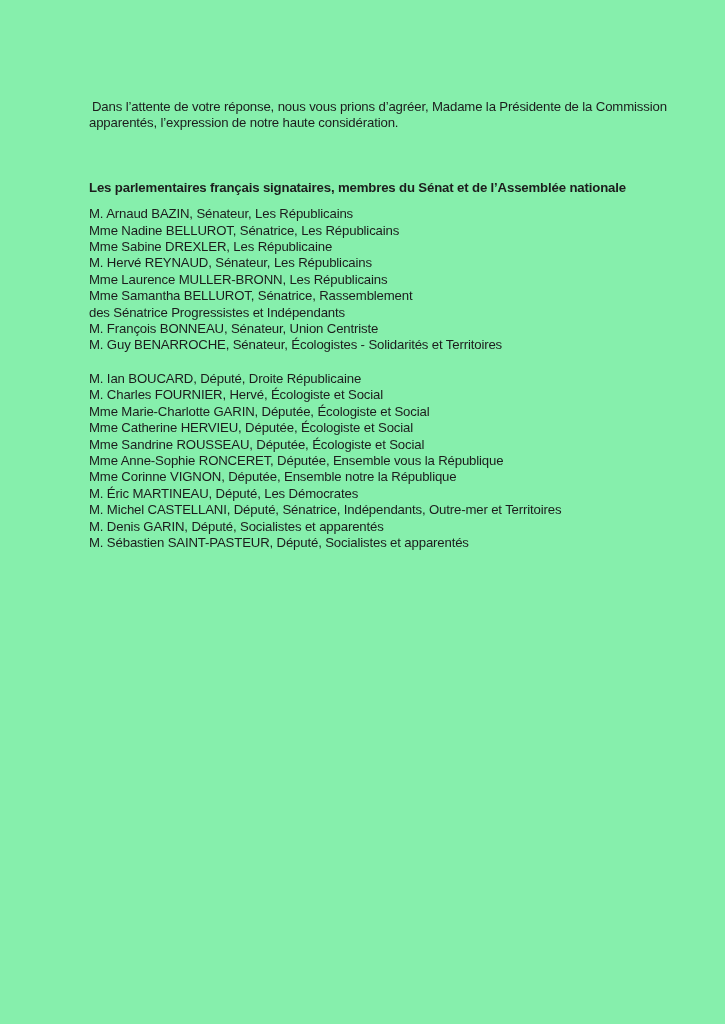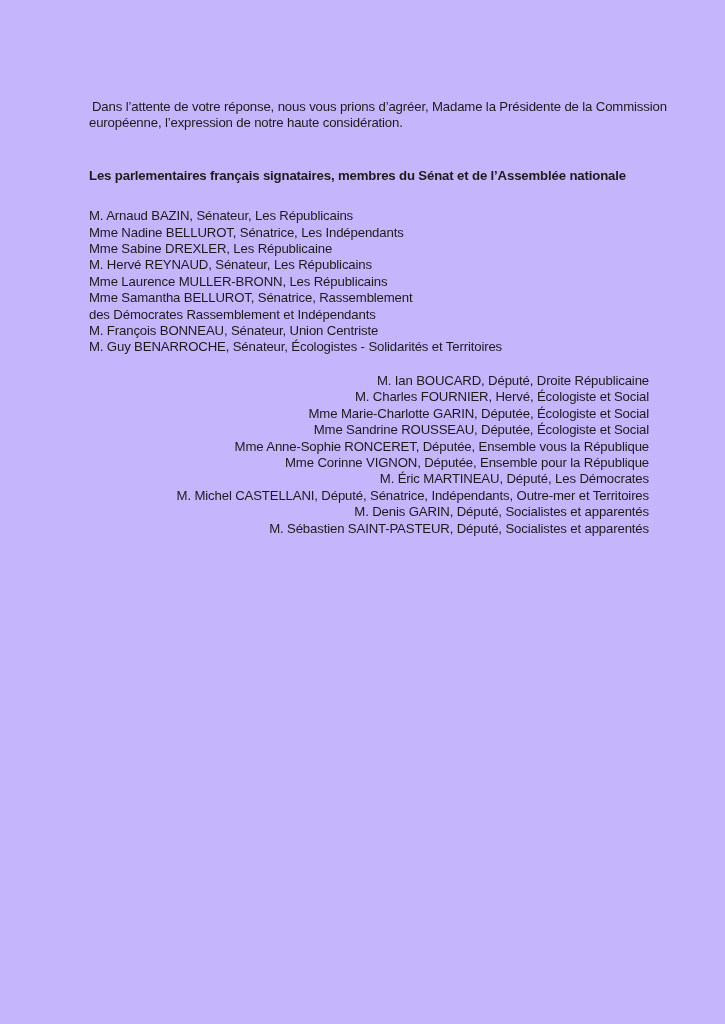--- a/index.html
+++ b/index.html
@@ -4,85 +4,85 @@
 <style>
   html, body {
     margin: 0;
     padding: 0;
     background: #ffffff;
   }
   .page {
     position: relative;
     width: 725px;
     height: 1024px;
-    background: #c4b5fd;
+    background: #86efac;
     overflow: hidden;
     font-family: "Liberation Sans", sans-serif;
     color: #1c1c1c;
     font-size: 13.2px;
     line-height: 16.4px;
     letter-spacing: -0.15px;
   }
   .content {
     position: absolute;
     left: 89px;
     top: 99px;
     width: 560px;
   }
   .doc-line {
     white-space: nowrap;
   }
   .closing-paragraph .doc-line:first-child {
     padding-left: 3px; 
   }
   .doc-heading {
-    margin-top: 36px;
+    margin-top: 48px;
     font-weight: bold;
     white-space: nowrap;
   }
   .signers-block-senators {
-    margin-top: 24px;
+    margin-top: 10px;
   }
   .signers-block-deputies {
     margin-top: 17px;
-    text-align: right;
   }
 </style>
 </head>
 <body>
 
 <div class="page">
   <div class="content">
 
     <div class="closing-paragraph">
         <div class="doc-line">Dans l’attente de votre réponse, nous vous prions d’agréer, Madame la Présidente de la Commission</div>
-        <div class="doc-line">européenne, l’expression de notre haute considération.</div>
+        <div class="doc-line">apparentés, l’expression de notre haute considération.</div>
       </div>
 
     <div class="doc-heading">Les parlementaires français signataires, membres du Sénat et de l’Assemblée nationale</div>
 
     <div class="signers-block-senators">
         <div class="doc-line">M. Arnaud BAZIN, Sénateur, Les Républicains</div>
-        <div class="doc-line">Mme Nadine BELLUROT, Sénatrice, Les Indépendants</div>
+        <div class="doc-line">Mme Nadine BELLUROT, Sénatrice, Les Républicains</div>
         <div class="doc-line">Mme Sabine DREXLER, Les Républicaine</div>
         <div class="doc-line">M. Hervé REYNAUD, Sénateur, Les Républicains</div>
         <div class="doc-line">Mme Laurence MULLER-BRONN, Les Républicains</div>
         <div class="doc-line">Mme Samantha BELLUROT, Sénatrice, Rassemblement</div>
-        <div class="doc-line">des Démocrates Rassemblement et Indépendants</div>
+        <div class="doc-line">des Sénatrice Progressistes et Indépendants</div>
         <div class="doc-line">M. François BONNEAU, Sénateur, Union Centriste</div>
         <div class="doc-line">M. Guy BENARROCHE, Sénateur, Écologistes - Solidarités et Territoires</div>
       </div>
 
     <div class="signers-block-deputies">
         <div class="doc-line">M. Ian BOUCARD, Député, Droite Républicaine</div>
         <div class="doc-line">M. Charles FOURNIER, Hervé, Écologiste et Social</div>
         <div class="doc-line">Mme Marie-Charlotte GARIN, Députée, Écologiste et Social</div>
+        <div class="doc-line">Mme Catherine HERVIEU, Députée, Écologiste et Social</div>
         <div class="doc-line">Mme Sandrine ROUSSEAU, Députée, Écologiste et Social</div>
         <div class="doc-line">Mme Anne-Sophie RONCERET, Députée, Ensemble vous la République</div>
-        <div class="doc-line">Mme Corinne VIGNON, Députée, Ensemble pour la République</div>
+        <div class="doc-line">Mme Corinne VIGNON, Députée, Ensemble notre la République</div>
         <div class="doc-line">M. Éric MARTINEAU, Député, Les Démocrates</div>
         <div class="doc-line">M. Michel CASTELLANI, Député, Sénatrice, Indépendants, Outre-mer et Territoires</div>
         <div class="doc-line">M. Denis GARIN, Député, Socialistes et apparentés</div>
         <div class="doc-line">M. Sébastien SAINT-PASTEUR, Député, Socialistes et apparentés</div>
       </div>
 
   </div>
 </div>
 
 </body></html>

